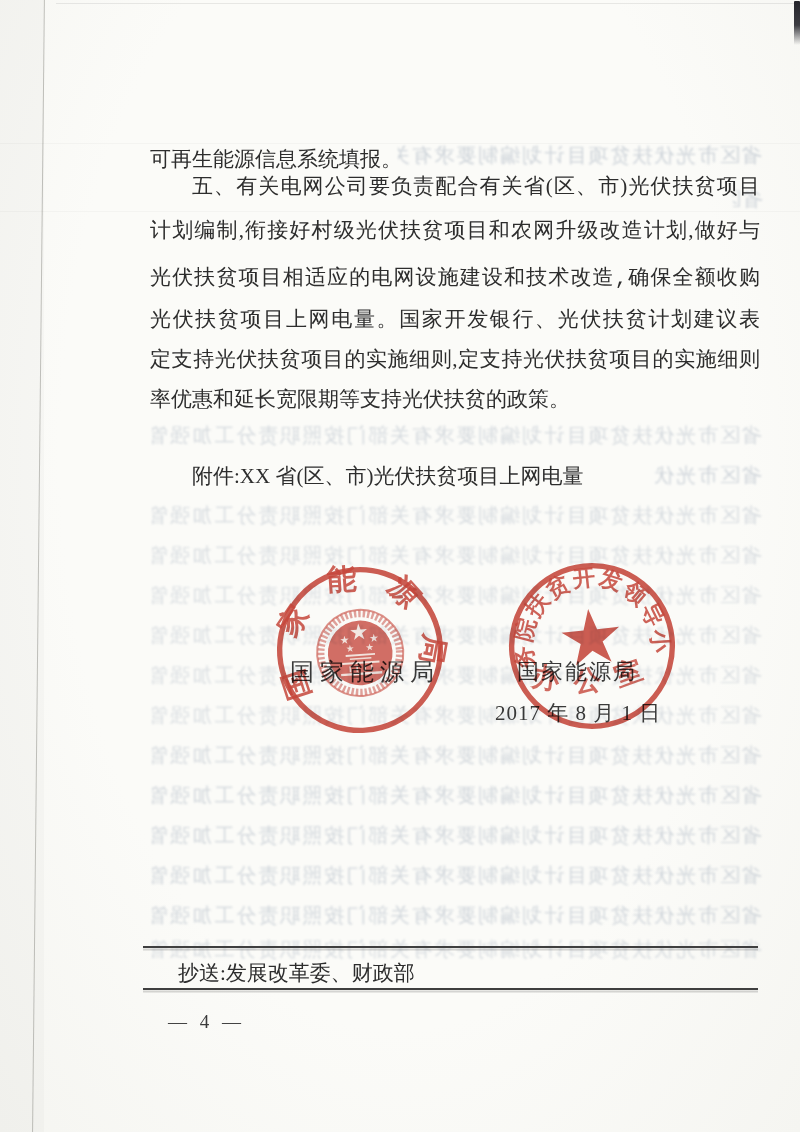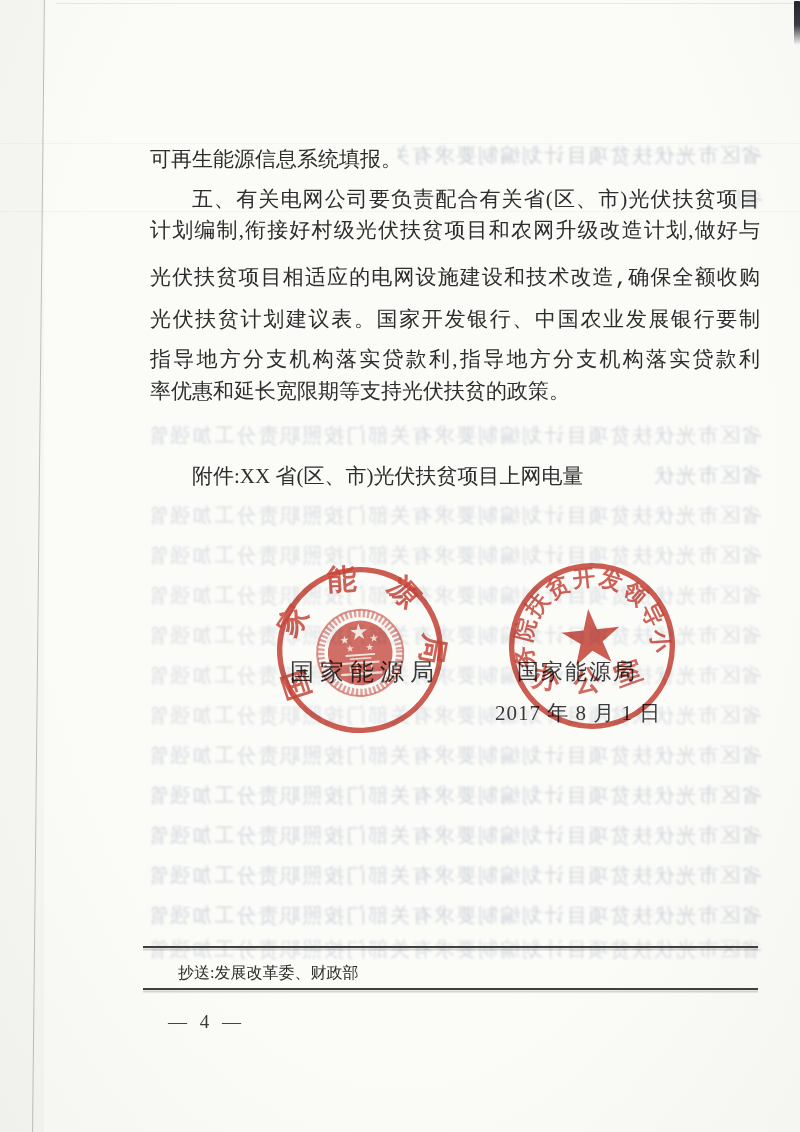--- a/index.html
+++ b/index.html
@@ -65,21 +65,21 @@
   .sig-poverty{left:517px;top:657px;font-size:22px;letter-spacing:2px;}
   .sig-date{left:495px;top:699px;font-size:21px;letter-spacing:1px;}
   
   .rule{
     position:absolute;left:143px;width:615px;height:1.6px;background:#3f3f3f;
     box-shadow:0 2.5px 0 rgba(40,40,40,0.18);z-index:3;
   }
   .rule-top{top:946px;}
   .rule-bottom{top:988px;}
   .cc-line{
-    position:absolute;left:178px;top:960px;font-size:16px;line-height:26px;
+    position:absolute;left:178px;top:960px;font-size:21px;line-height:26px;
     color:#2d2d2d;z-index:3;white-space:nowrap;
   }
   .page-number{
     position:absolute;left:168px;top:1011px;font-size:19px;letter-spacing:4px;
     color:#3a3a3a;z-index:3;
   }
   
   .crease{position:absolute;left:0;width:800px;height:1px;background:rgba(70,70,65,0.035);}
 </style>
 </head>
@@ -108,26 +108,26 @@
       <div class="ghost-row" style="top: 742px; left: 152px; width: 610px; opacity: 0.42;">省区市光伏扶贫项目计划编制要求有关部门按照职责分工加强管理切实落实各项支持政策确保工程质量和扶贫成效按照国家有关规定执行并及时报送相关信息要求各地认真组织实施</div>
       <div class="ghost-row" style="top: 782px; left: 152px; width: 610px; opacity: 0.46;">省区市光伏扶贫项目计划编制要求有关部门按照职责分工加强管理切实落实各项支持政策确保工程质量和扶贫成效按照国家有关规定执行并及时报送相关信息要求各地认真组织实施</div>
       <div class="ghost-row" style="top: 822px; left: 152px; width: 610px; opacity: 0.46;">省区市光伏扶贫项目计划编制要求有关部门按照职责分工加强管理切实落实各项支持政策确保工程质量和扶贫成效按照国家有关规定执行并及时报送相关信息要求各地认真组织实施</div>
       <div class="ghost-row" style="top: 862px; left: 152px; width: 610px; opacity: 0.46;">省区市光伏扶贫项目计划编制要求有关部门按照职责分工加强管理切实落实各项支持政策确保工程质量和扶贫成效按照国家有关规定执行并及时报送相关信息要求各地认真组织实施</div>
       <div class="ghost-row" style="top: 902px; left: 152px; width: 610px; opacity: 0.46;">省区市光伏扶贫项目计划编制要求有关部门按照职责分工加强管理切实落实各项支持政策确保工程质量和扶贫成效按照国家有关规定执行并及时报送相关信息要求各地认真组织实施</div>
       <div class="ghost-row" style="top: 936px; left: 152px; width: 610px; opacity: 0.38;">省区市光伏扶贫项目计划编制要求有关部门按照职责分工加强管理切实落实各项支持政策确保工程质量和扶贫成效按照国家有关规定执行并及时报送相关信息要求各地认真组织实施</div>
     </div>
 
   <div id="body-lines">
       <div class="doc-line" style="top: 145px;">可再生能源信息系统填报。</div>
-      <div class="doc-line just indent" style="top: 185px;">五、有关电网公司要负责配合有关省(区、市)光伏扶贫项目</div>
+      <div class="doc-line just indent" style="top: 172px;">五、有关电网公司要负责配合有关省(区、市)光伏扶贫项目</div>
       <div class="doc-line just" style="top: 216px;">计划编制,衔接好村级光伏扶贫项目和农网升级改造计划,做好与</div>
       <div class="doc-line just" style="top: 265px; font-family: Liberation Mono, monospace;">光伏扶贫项目相适应的电网设施建设和技术改造,确保全额收购</div>
-      <div class="doc-line just" style="top: 305px;">光伏扶贫计划建议表。国家开发银行、中国农业发展银行要制</div>
-      <div class="doc-line just" style="top: 345px;">指导地方分支机构落实贷款利,指导地方分支机构落实贷款利</div>
-      <div class="doc-line" style="top: 377px;">率优惠和延长宽限期等支持光伏扶贫的政策。</div>
+      <div class="doc-line just" style="top: 305px;">光伏扶贫项目上网电量。国家开发银行、光伏扶贫计划建议表</div>
+      <div class="doc-line just" style="top: 345px;">定支持光伏扶贫项目的实施细则,定支持光伏扶贫项目的实施细则</div>
+      <div class="doc-line" style="top: 385px;">率优惠和延长宽限期等支持光伏扶贫的政策。</div>
     </div>
 
   <div class="attachment-line">附件:XX 省(区、市)光伏扶贫项目上网电量</div>
 
   <div class="seal seal-energy">
     <svg width="196" height="196" viewBox="0 0 200 200">
       <defs>
         <path id="star-u" d="M0,-1 L0.2245,-0.309 L0.951,-0.309 L0.363,0.118 L0.588,0.809 L0,0.382 L-0.588,0.809 L-0.363,0.118 L-0.951,-0.309 L-0.2245,-0.309 Z"></path>
         <path id="arc1" d="M 40.5 120.5 A 63 63 0 1 1 159.5 120.5" fill="none"></path>
       </defs>

